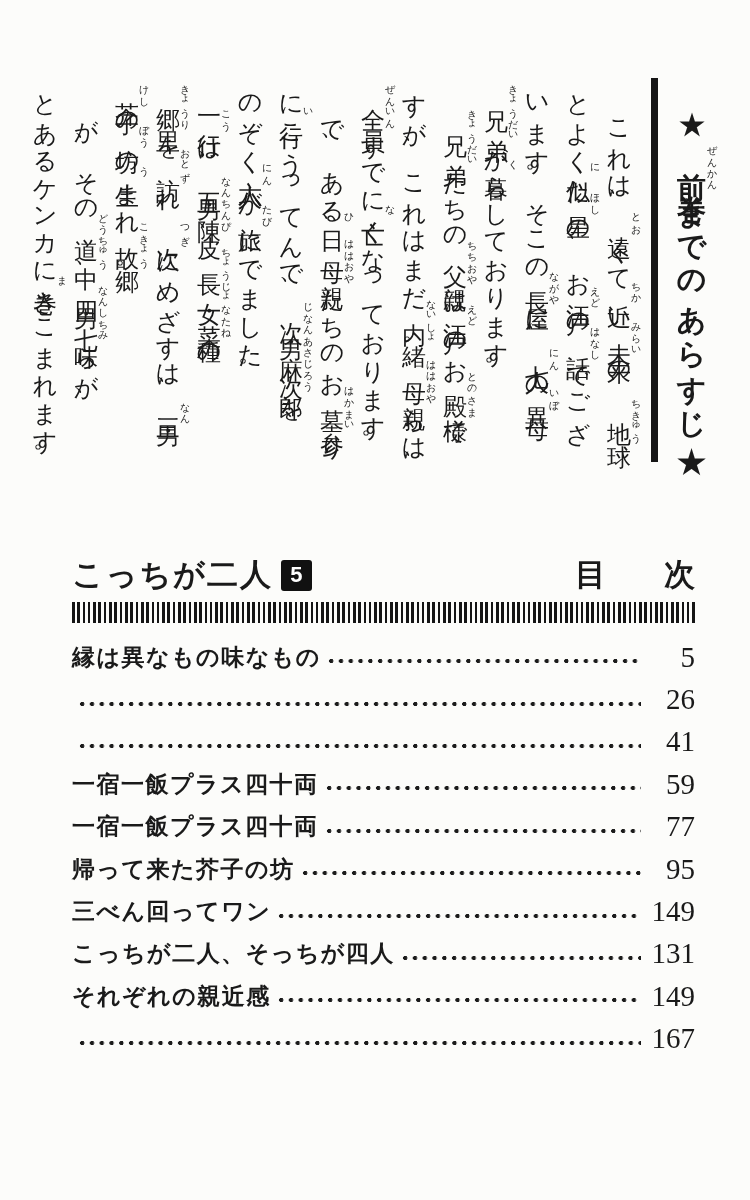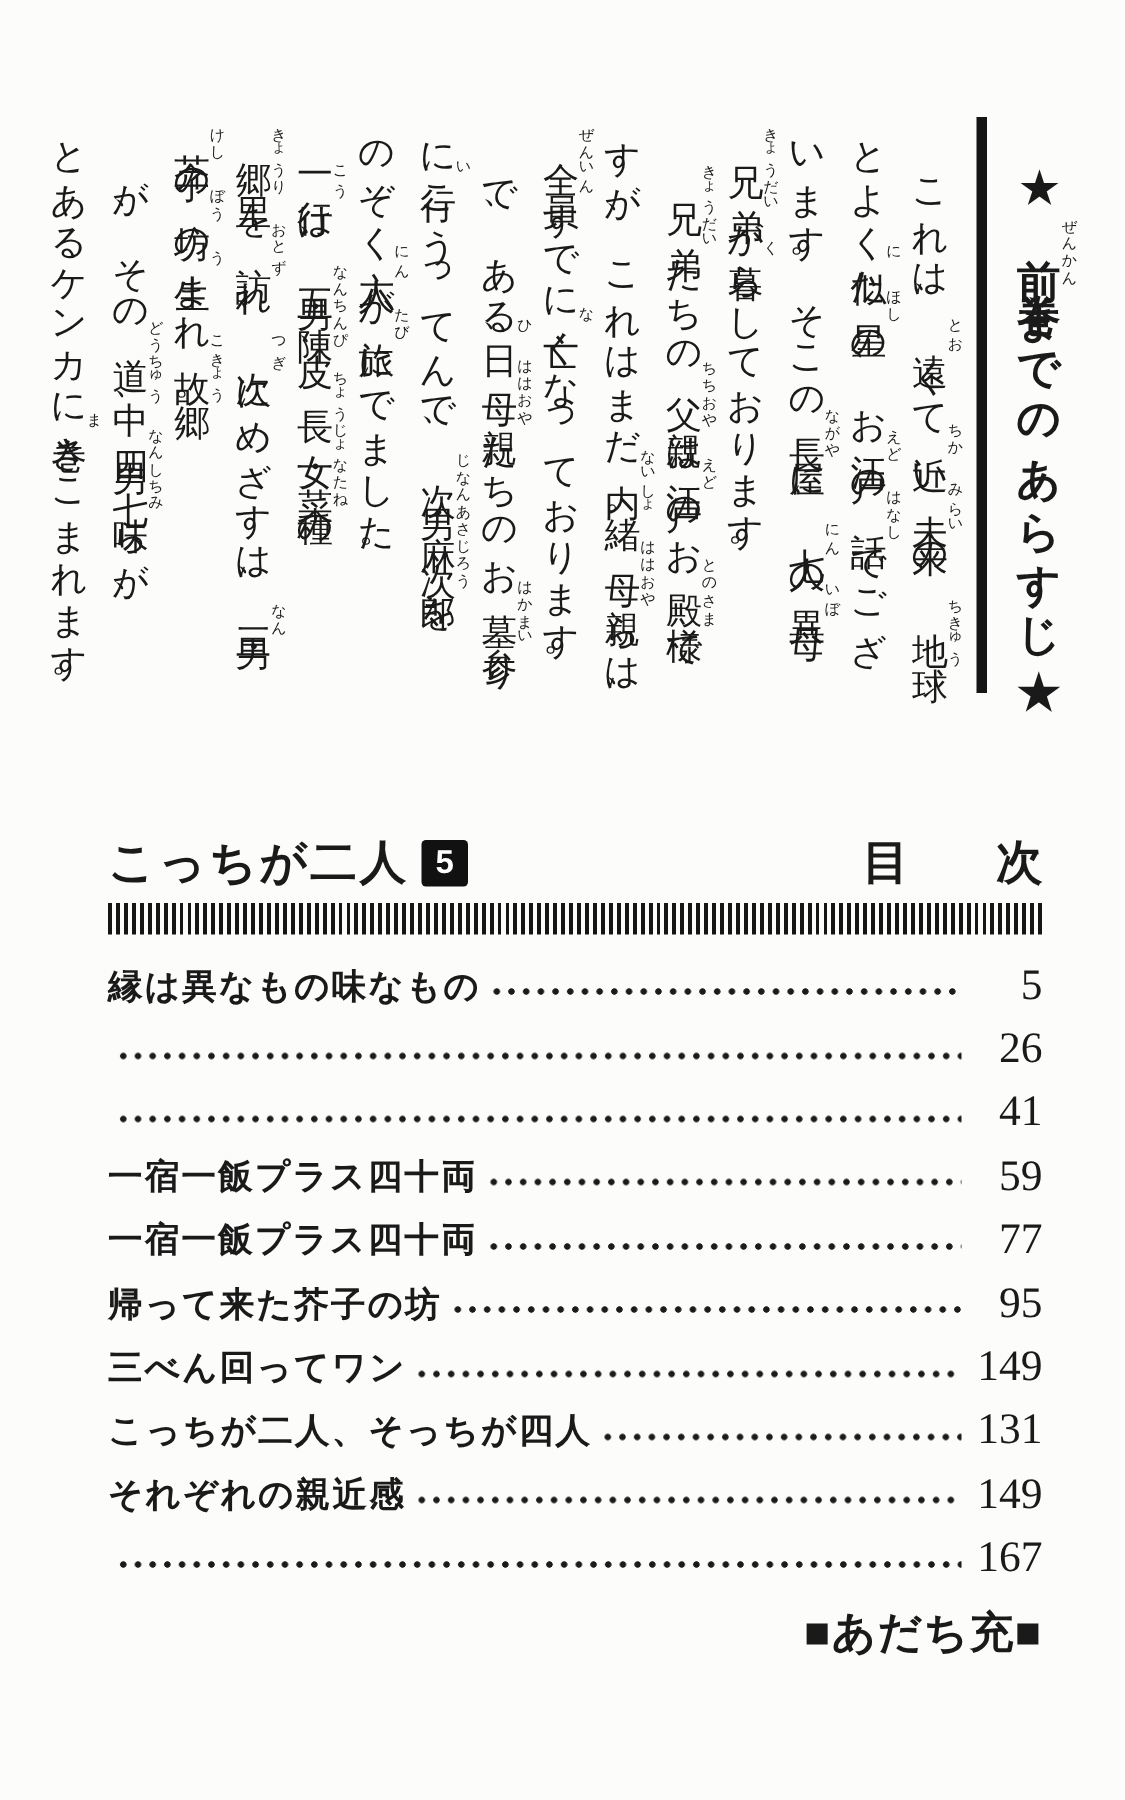--- a/index.html
+++ b/index.html
@@ -176,14 +176,13 @@
       <div class="toc-row">
         <span class="toc-entry-title">それぞれの親近感</span>
         <span class="toc-dots"></span>
         <span class="toc-page">149</span>
       </div>
       <div class="toc-row">
         <span class="toc-dots"></span>
         <span class="toc-page">167</span>
       </div>
     </div>
-  <div class="toc-footer">■あだち充■</div>
 </div>
 
 </body></html>

